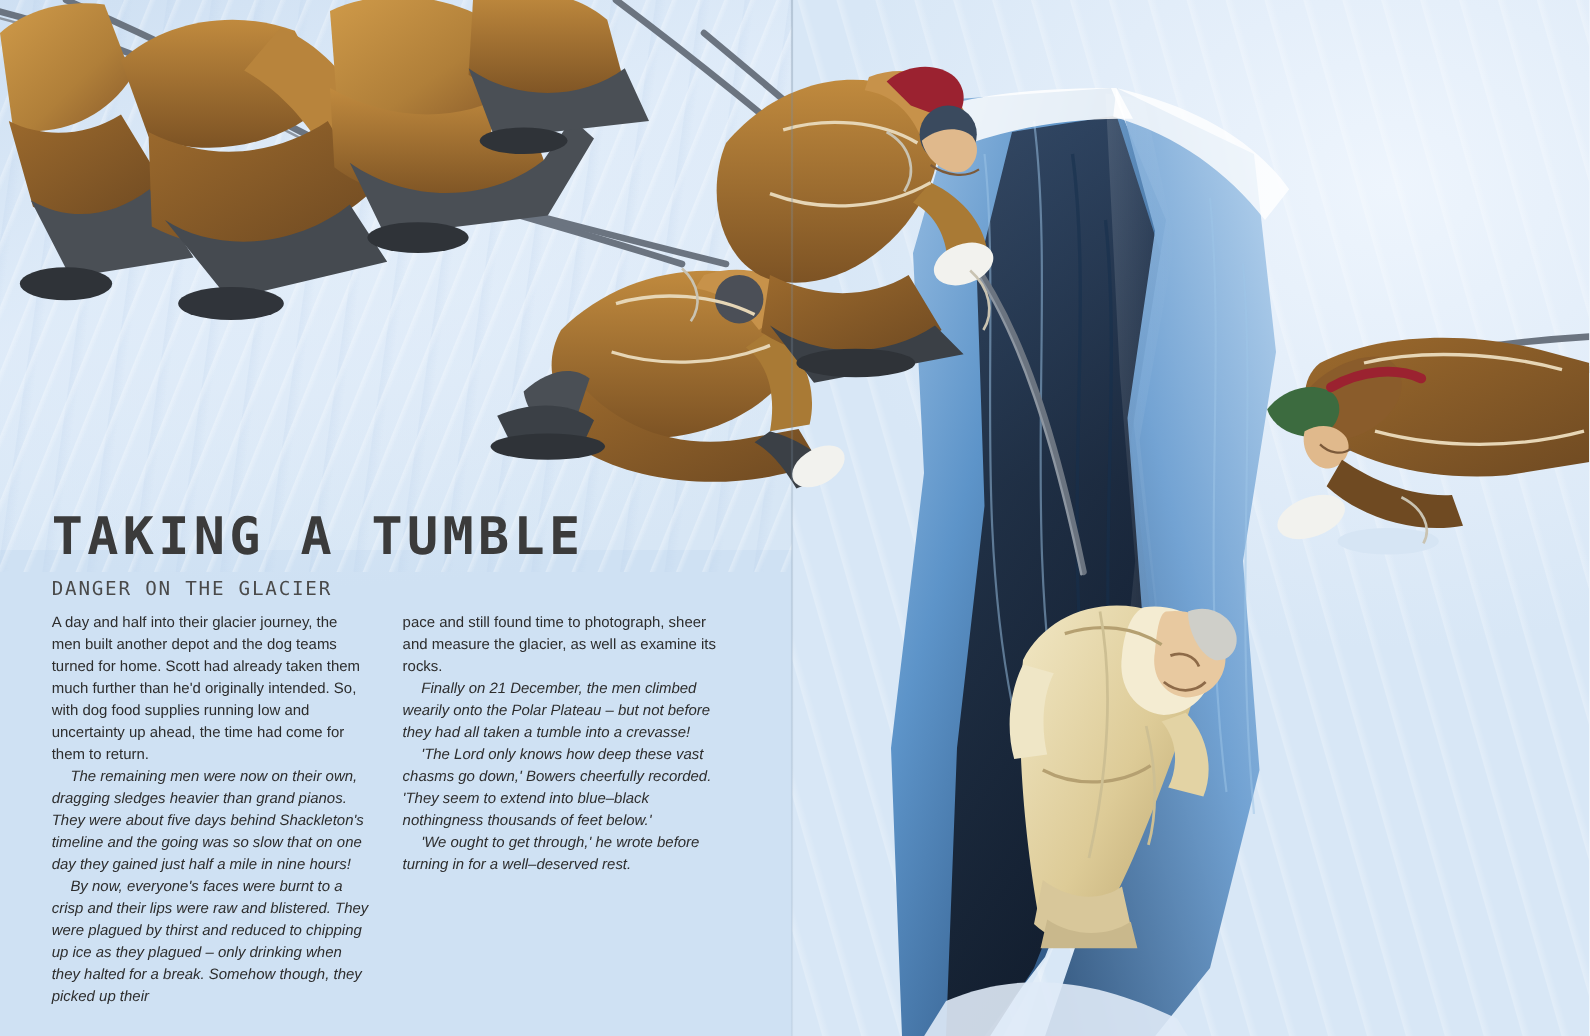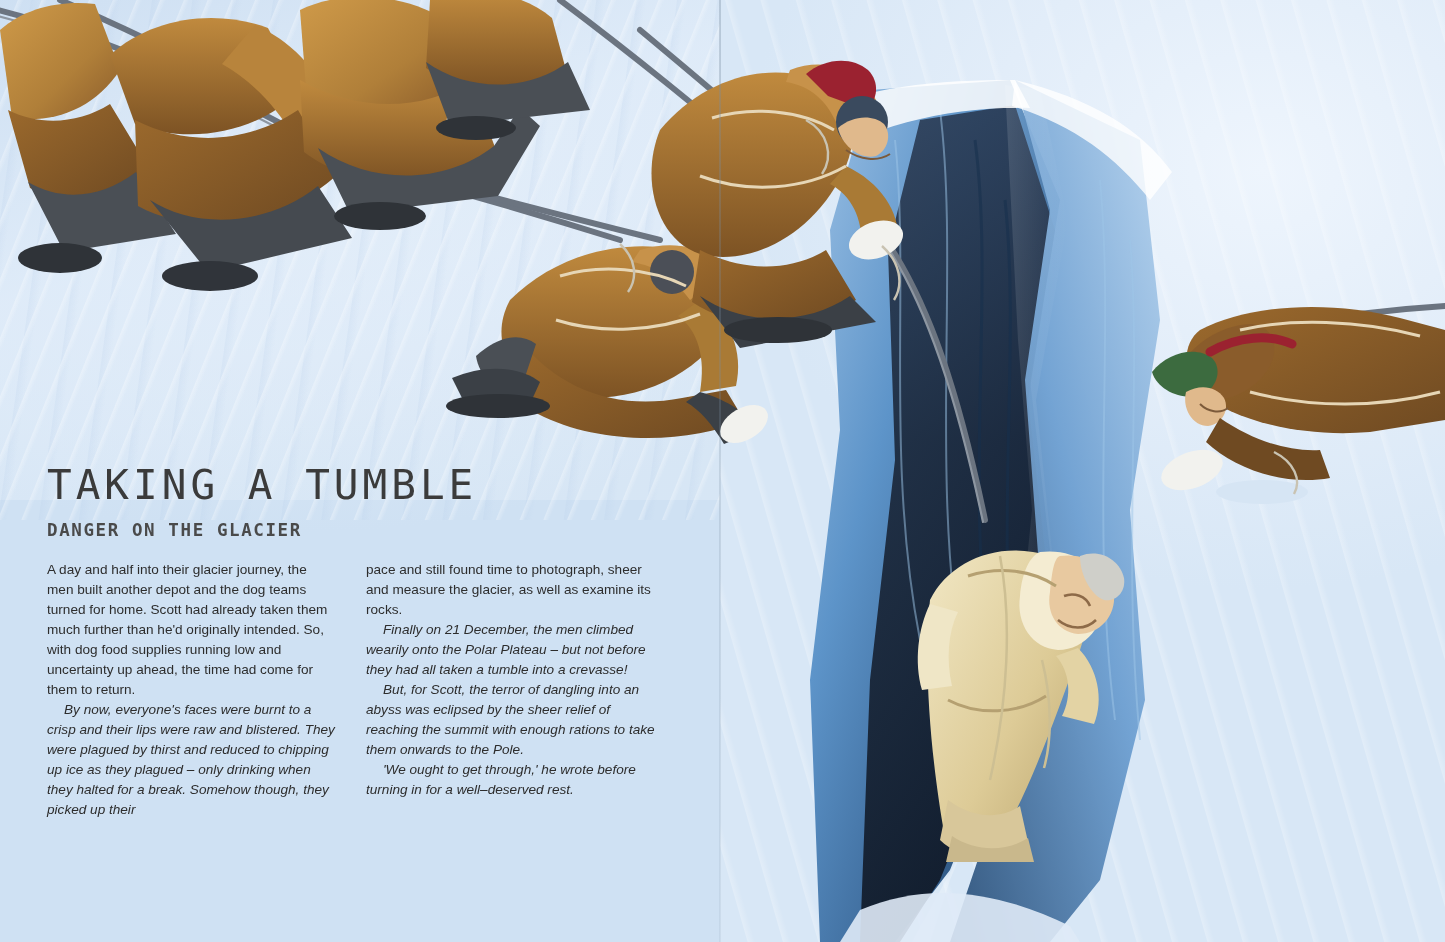--- a/index.html
+++ b/index.html
@@ -74,34 +74,34 @@
 
   
   .text-block {
     position: absolute;
     left: 47px;
     top: 465px;
     width: 625px;
   }
   .headline {
     font-family: "DejaVu Sans Mono", monospace;
-    font-size: 41px;
+    font-size: 47px;
     letter-spacing: 4px;
     color: #3b3b3b;
-    font-weight: normal;
+    font-weight: bold;
     margin: 0 0 14px 0;
     line-height: 1;
   }
   .subhead {
     font-family: "DejaVu Sans Mono", monospace;
     font-size: 17.5px;
     letter-spacing: 1.6px;
     color: #4a4a4a;
-    font-weight: bold;
-    margin: 0 0 20px 0;
+    font-weight: normal;
+    margin: 0 0 10px 0;
   }
   .columns {
     display: flex;
     gap: 30px;
   }
   .col {
     width: 289px;
   }
   .col p {
     margin: 0;
@@ -316,24 +316,25 @@
   </svg>
 
   <div class="gutter"></div>
 
   <div class="text-block">
     <h1 class="headline">TAKING A TUMBLE</h1>
     <h2 class="subhead">DANGER ON THE GLACIER</h2>
     <div class="columns">
       <div class="col">
         <p>A day and half into their glacier journey, the men built another depot and the dog teams turned for home. Scott had already taken them much further than he'd originally intended. So, with dog food supplies running low and uncertainty up ahead, the time had come for them to return.</p>
+        <p>The remaining men were now on their own, dragging sledges heavier than grand pianos. They were about five days behind Shackleton's timeline and the going was so slow that on one day they gained just half a mile in nine hours!</p>
         <p>By now, everyone's faces were burnt to a crisp and their lips were raw and blistered. They were plagued by thirst and reduced to chipping up ice as they plagued – only drinking when they halted for a break. Somehow though, they picked up their</p>
       </div>
       <div class="col">
         <p>pace and still found time to photograph, sheer and measure the glacier, as well as examine its rocks.</p>
         <p>Finally on 21 December, the men climbed wearily onto the Polar Plateau – but not before they had all taken a tumble into a crevasse!</p>
-        <p>But, for Scott, the terror of dangling into an abyss was eclipsed by the sheer relief of reaching the summit with enough rations to take them onwards to the Pole.</p>
+        <p>'The Lord only knows how deep these vast chasms go down,' Bowers cheerfully recorded. 'They seem to extend into blue–black nothingness thousands of feet below.'</p>
         <p>'We ought to get through,' he wrote before turning in for a well–deserved rest.</p>
       </div>
     </div>
   </div>
 
 </div>
 
 </body></html>

